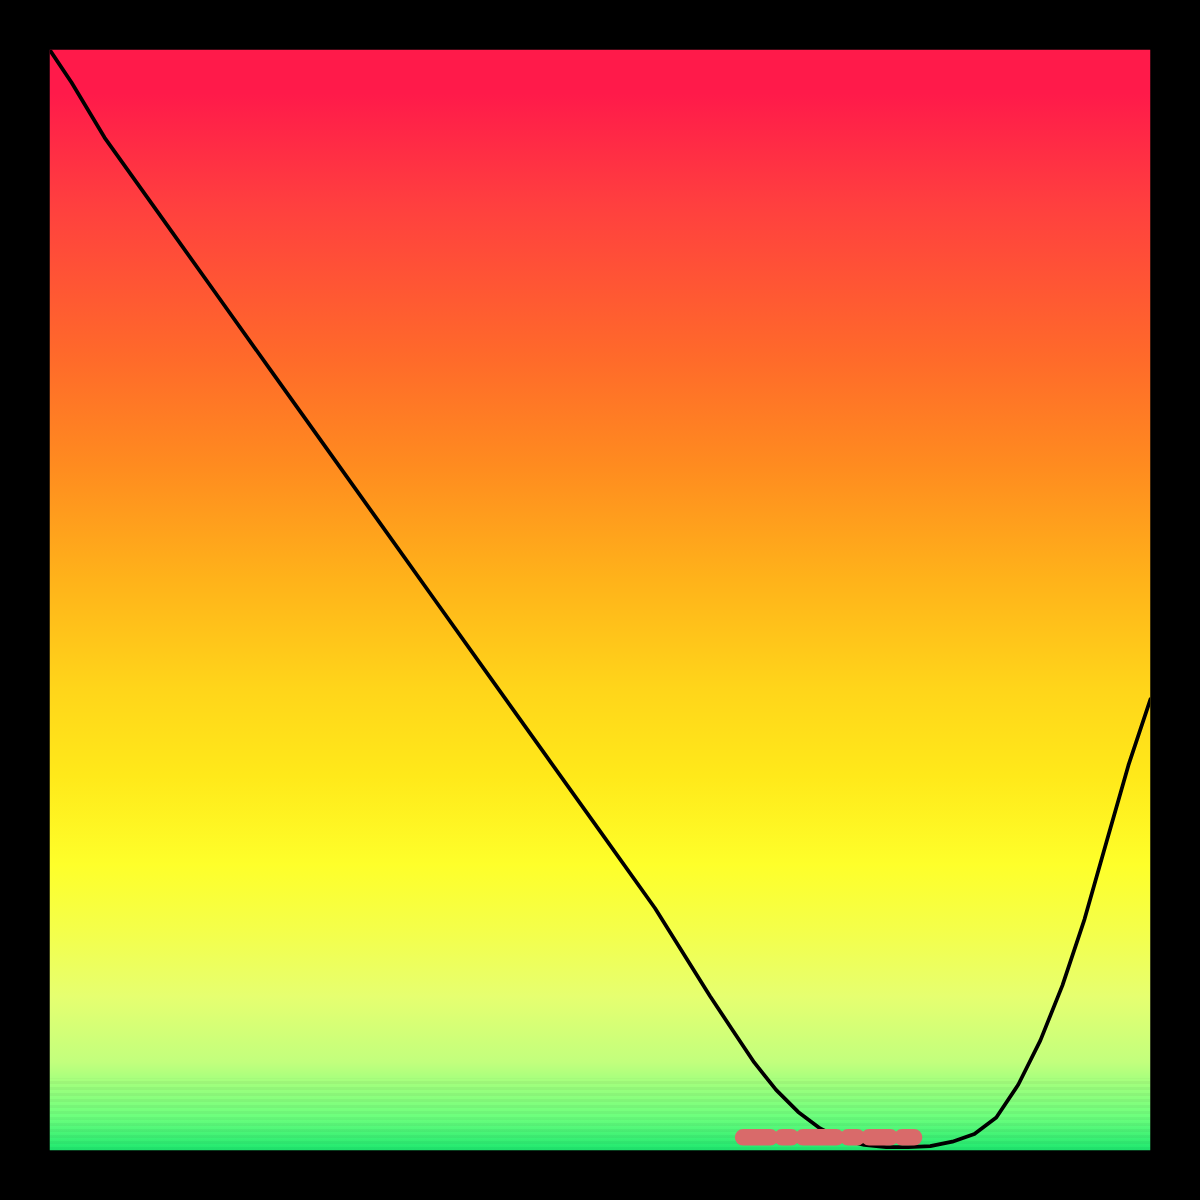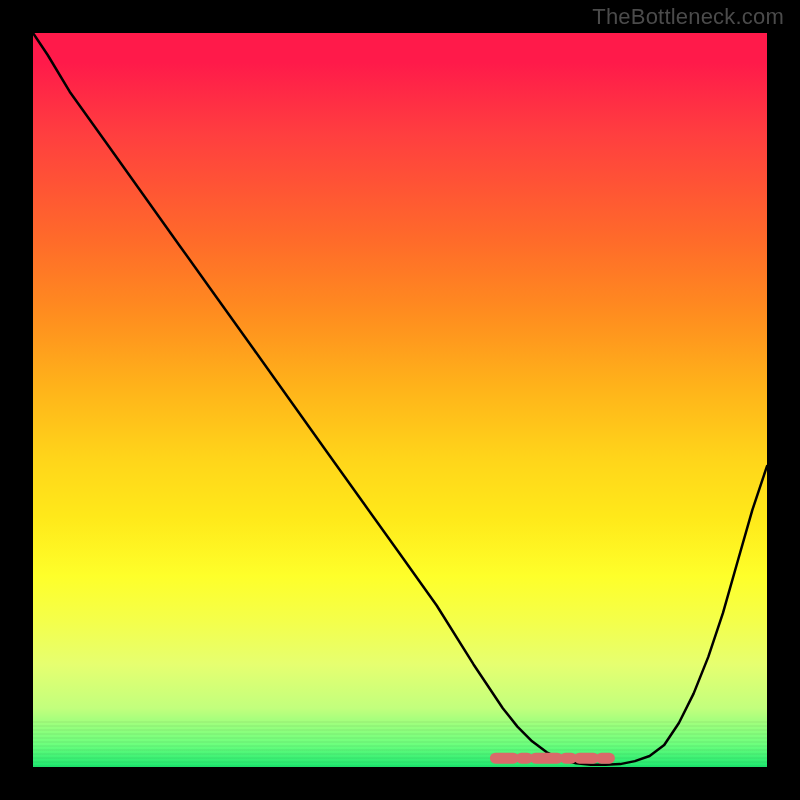--- a/index.html
+++ b/index.html
@@ -72,21 +72,20 @@
   }
   svg.curve {
     position: absolute;
     inset: 0;
   }
 </style>
 </head>
 <body>
 
 <div class="frame">
-  <div class="watermark">TheBottleneck.com</div>
 
   <div class="plot">
     <div class="gradient"></div>
     <div class="bottom-stripes"></div>
 
     <svg class="curve" viewBox="0 0 734 734" preserveAspectRatio="none">
       <path d="M0.0 0.0 L14.7 22.0 L36.7 58.7 L73.4 110.1 L110.1 161.5 L146.8 212.9 L183.5 264.2 L220.2 315.6 L256.9 367.0 L293.6 418.4 L330.3 469.8 L367.0 521.1 L403.7 572.5 L440.4 631.2 L455.1 653.3 L469.8 675.3 L484.4 693.6 L499.1 708.3 L513.8 719.3 L528.5 726.7 L543.2 730.3 L557.8 731.8 L572.5 731.8 L587.2 731.1 L601.9 728.1 L616.6 723.0 L631.2 712.0 L645.9 690.0 L660.6 660.6 L675.3 623.9 L690.0 579.9 L704.6 528.5 L719.3 477.1 L734.0 433.1" fill="none" stroke="#000" stroke-width="2.5" stroke-linecap="round" stroke-linejoin="round"></path>
       <path d="M462.4 725.2 L587.2 725.2" fill="none" stroke="#d96a6a" stroke-width="11" stroke-linecap="round" stroke-dasharray="18 8 6 8 22 8 6 8 14 8 8 60"></path>
     </svg>
   </div>

